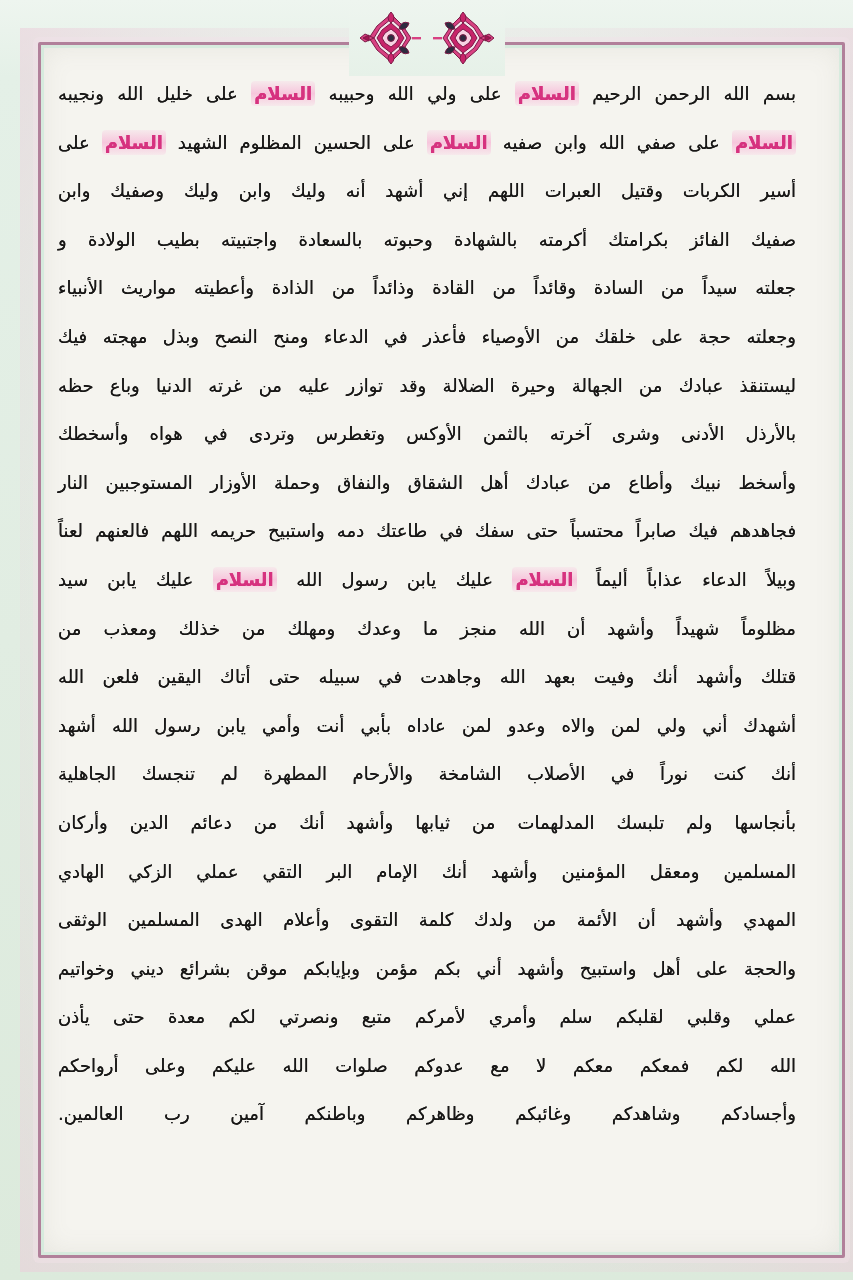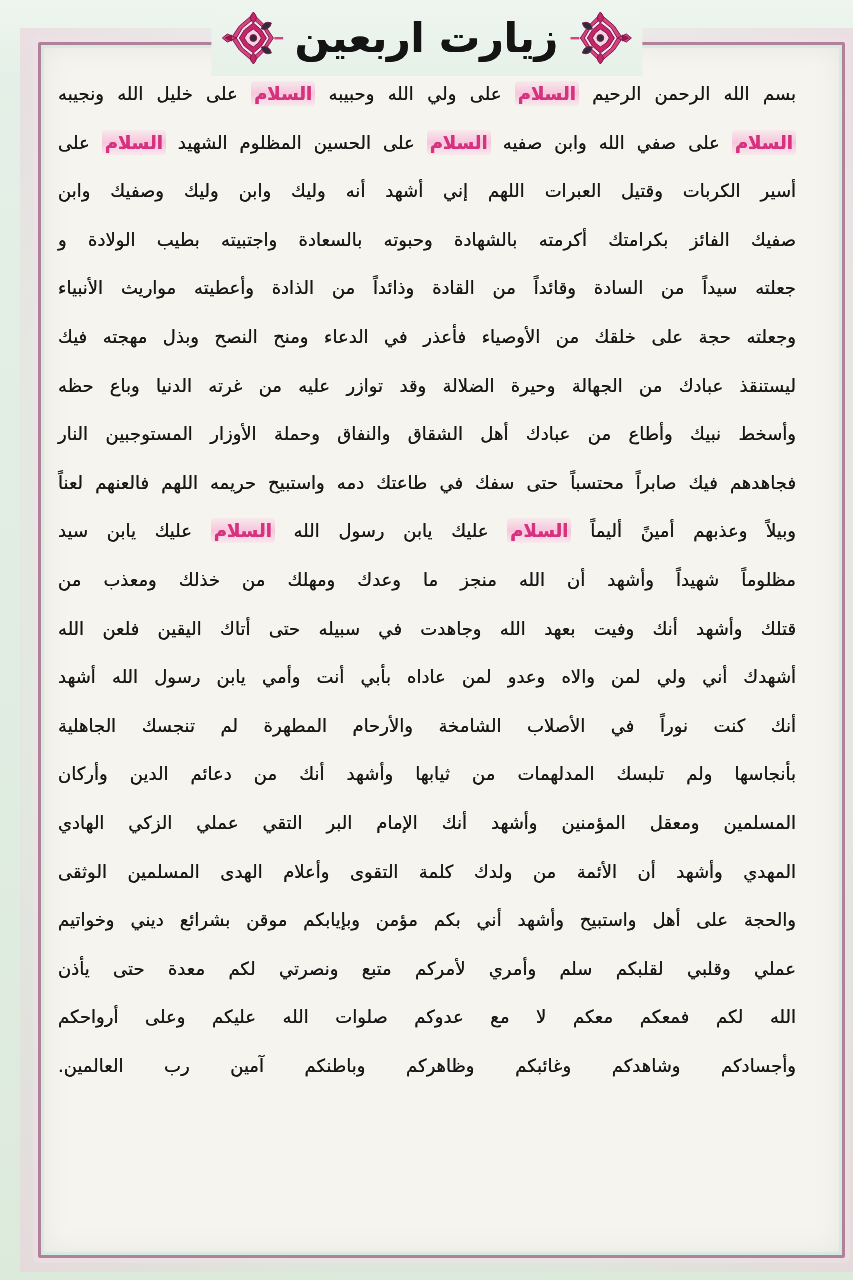--- a/index.html
+++ b/index.html
@@ -72,21 +72,20 @@
       <path d="M30 2 Q36 8 30 13 Q24 8 30 2 Z" fill="#c8246a"></path>
       <path d="M30 54 Q36 48 30 43 Q24 48 30 54 Z" fill="#c8246a"></path>
       <path d="M12 13 Q20 10 22 19 Q14 21 12 13 Z" fill="#2e2b3f"></path>
       <path d="M12 43 Q20 46 22 37 Q14 35 12 43 Z" fill="#2e2b3f"></path>
       <path d="M47 28 L56 24 L61 28 L56 32 Z" fill="#d84182"></path>
       <path d="M52 25 L58 28 L52 31 Z" fill="#a21450"></path>
     </g>
     <rect x="0" y="27" width="9" height="2.4" fill="#d84182" stroke="none"></rect>
   </svg>
 
-  <div class="title-text">زيارت اربعين</div>
 
   <svg class="ornament flip" viewBox="0 0 62 56" xmlns="http://www.w3.org/2000/svg">
     <g stroke="#7d1b47" stroke-width="1">
       <path d="M30 4 L44 16 L52 28 L44 40 L30 52 L18 40 L10 28 L18 16 Z" fill="#d84182"></path>
       <path d="M30 9 L41 18 L47 28 L41 38 L30 47 L20 38 L14 28 L20 18 Z" fill="#f3e6ec"></path>
       <path d="M30 13 L39 20 L44 28 L39 36 L30 43 L22 36 L17 28 L22 20 Z" fill="#c8246a"></path>
       <path d="M30 19 L36 23 L39 28 L36 33 L30 37 L25 33 L22 28 L25 23 Z" fill="#f7d2e2"></path>
       <circle cx="30" cy="28" r="3.4" fill="#2e2b3f"></circle>
       <path d="M30 2 Q36 8 30 13 Q24 8 30 2 Z" fill="#c8246a"></path>
       <path d="M30 54 Q36 48 30 43 Q24 48 30 54 Z" fill="#c8246a"></path>
@@ -100,23 +99,24 @@
 </div>
 
 <div class="body-text">
     <div class="line"><span>بسم الله الرحمن الرحيم</span> <span class="hl">السلام</span> <span>على ولي الله وحبيبه</span> <span class="hl">السلام</span> <span>على خليل الله ونجيبه</span></div>
     <div class="line"><span class="hl">السلام</span> <span>على صفي الله وابن صفيه</span> <span class="hl">السلام</span> <span>على الحسين المظلوم الشهيد</span> <span class="hl">السلام</span> <span>على</span></div>
     <div class="line"><span>أسير الكربات وقتيل العبرات اللهم إني أشهد أنه وليك وابن وليك وصفيك وابن</span></div>
     <div class="line"><span>صفيك الفائز بكرامتك أكرمته بالشهادة وحبوته بالسعادة واجتبيته بطيب الولادة و</span></div>
     <div class="line"><span>جعلته سيداً من السادة وقائداً من القادة وذائداً من الذادة وأعطيته مواريث الأنبياء</span></div>
     <div class="line"><span>وجعلته حجة على خلقك من الأوصياء فأعذر في الدعاء ومنح النصح وبذل مهجته فيك</span></div>
     <div class="line"><span>ليستنقذ عبادك من الجهالة وحيرة الضلالة وقد توازر عليه من غرته الدنيا وباع حظه</span></div>
+    <div class="line"><span>بالأرذل الأدنى وشرى آخرته بالثمن الأوكس وتغطرس وتردى في هواه وأسخطك</span></div>
     <div class="line"><span>وأسخط نبيك وأطاع من عبادك أهل الشقاق والنفاق وحملة الأوزار المستوجبين النار</span></div>
     <div class="line"><span>فجاهدهم فيك صابراً محتسباً حتى سفك في طاعتك دمه واستبيح حريمه اللهم فالعنهم لعناً</span></div>
-    <div class="line"><span>وبيلاً وعذبهم أمينً أليماً</span> <span class="hl">السلام</span> <span>عليك يابن رسول الله</span> <span class="hl">السلام</span> <span>عليك يابن سيد</span></div>
+    <div class="line"><span>وبيلاً الدعاء عذاباً أليماً</span> <span class="hl">السلام</span> <span>عليك يابن رسول الله</span> <span class="hl">السلام</span> <span>عليك يابن سيد</span></div>
     <div class="line"><span>مظلوماً شهيداً وأشهد أن الله منجز ما وعدك ومهلك من خذلك ومعذب من</span></div>
     <div class="line"><span>قتلك وأشهد أنك وفيت بعهد الله وجاهدت في سبيله حتى أتاك اليقين فلعن الله</span></div>
     <div class="line"><span>أشهدك أني ولي لمن والاه وعدو لمن عاداه بأبي أنت وأمي يابن رسول الله أشهد</span></div>
     <div class="line"><span>أنك كنت نوراً في الأصلاب الشامخة والأرحام المطهرة لم تنجسك الجاهلية</span></div>
     <div class="line"><span>بأنجاسها ولم تلبسك المدلهمات من ثيابها وأشهد أنك من دعائم الدين وأركان</span></div>
     <div class="line"><span>المسلمين ومعقل المؤمنين وأشهد أنك الإمام البر التقي عملي الزكي الهادي</span></div>
     <div class="line"><span>المهدي وأشهد أن الأئمة من ولدك كلمة التقوى وأعلام الهدى المسلمين الوثقى</span></div>
     <div class="line"><span>والحجة على أهل واستبيح وأشهد أني بكم مؤمن وبإيابكم موقن بشرائع ديني وخواتيم</span></div>
     <div class="line"><span>عملي وقلبي لقلبكم سلم وأمري لأمركم متبع ونصرتي لكم معدة حتى يأذن</span></div>
     <div class="line"><span>الله لكم فمعكم معكم لا مع عدوكم صلوات الله عليكم وعلى أرواحكم</span></div>

